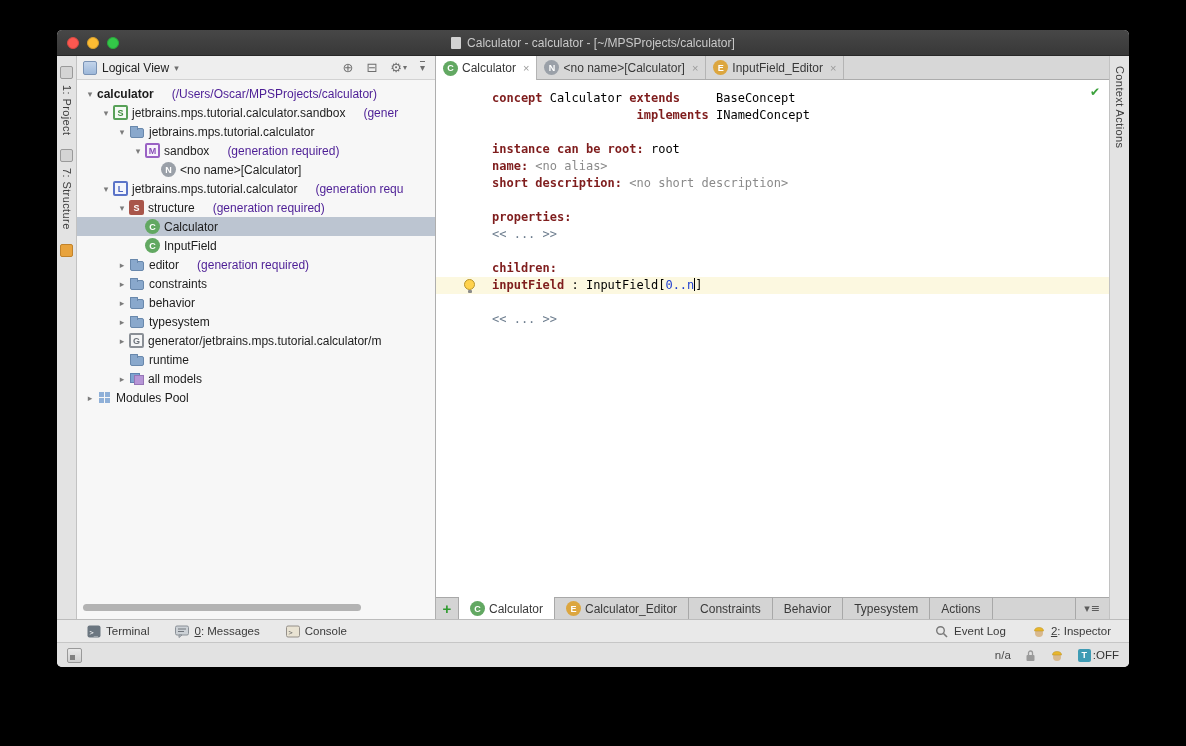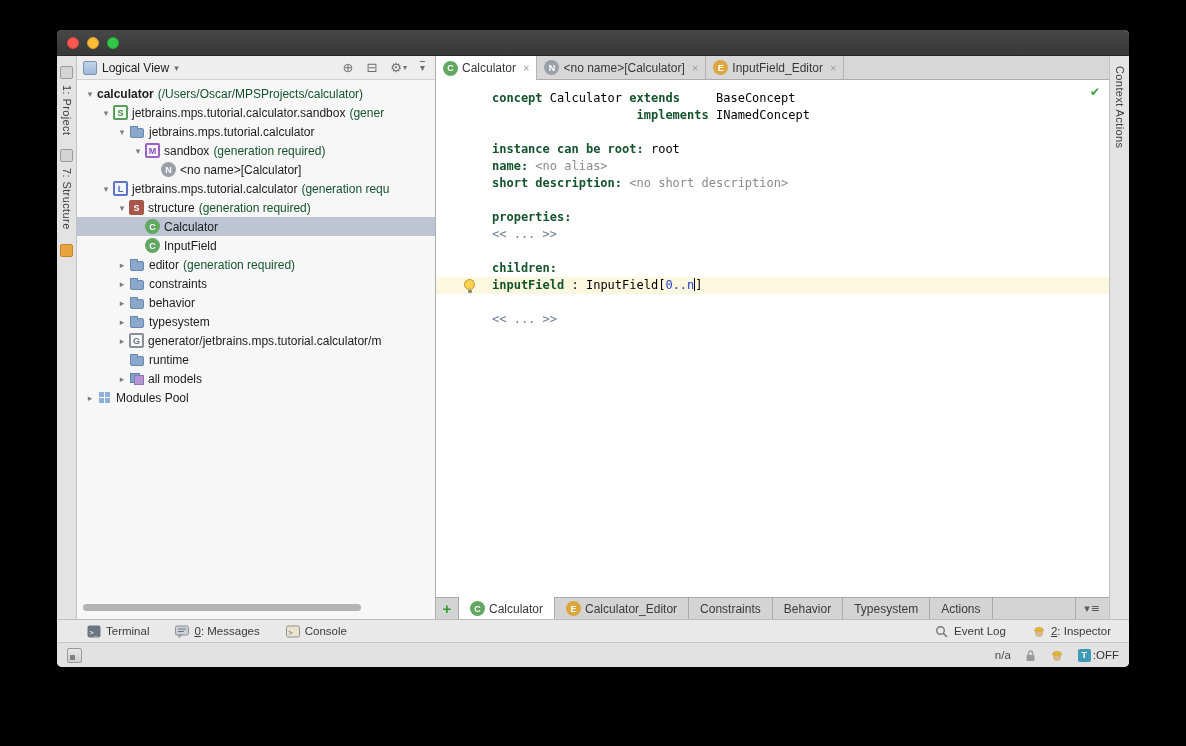--- a/index.html
+++ b/index.html
@@ -42,21 +42,21 @@
   .hic { color:#6e6e6e; font-family:"DejaVu Sans",sans-serif; font-size:13px; margin:0 4px; display:inline-flex; align-items:center; }
   .hic .small-chev { font-size:8px; margin-left:1px; }
   .hic.hide { text-decoration:overline; font-size:10px; }
 
   .ptree { flex:1; overflow:hidden; padding-top:4px; position:relative; }
   .trow { height:19px; display:flex; align-items:center; font-size:12px; color:#1c1c1c; white-space:nowrap; overflow:hidden; }
   .trow.sel { background:#bcc5d1; }
   .tarrow { width:14px; flex:none; text-align:center; font-size:9px; color:#7c7c7c; font-family:"DejaVu Sans",sans-serif; }
   .tlbl { flex:none; }
   .tlbl.bold { font-weight:bold; }
-  .tsfx { color:#14532d; margin-left:4px; flex:none; }
+  .tsfx { color:#4c1d95; margin-left:18px; flex:none; }
   .hscroll { position:absolute; left:6px; bottom:8px; width:278px; height:7px; border-radius:4px; background:#b3b3b3; }
 
   
   .ic { width:15px; height:15px; margin-right:4px; display:inline-flex; align-items:center; justify-content:center;
         font-family:"Liberation Sans",sans-serif; font-weight:bold; font-size:9px; border-radius:2px; flex:none; position:relative; }
   .ic-concept   { border-radius:50%; background:#62a862; color:#fff; }
   .ic-node      { border-radius:50%; background:#9aa0a8; color:#fff; }
   .ic-editor    { border-radius:50%; background:#dca63f; color:#fff; }
   .ic-solution  { border:2px solid #58a158; color:#3d8b3d; background:#f4faf4; }
   .ic-language  { border:2px solid #5b74c8; color:#4a63c0; background:#f3f5fc; }
@@ -78,21 +78,21 @@
           background:#d7d7d7; border-right:1px solid #b4b4b4; }
   .etab .ic { margin-right:0; }
   .etab.active { background:#fff; margin-bottom:-1px; z-index:2; }
   .etx { color:#9a9a9a; font-size:11px; margin-left:3px; }
 
   .ebody { flex:1; position:relative; overflow:hidden; background:#fff;
            font-family:"DejaVu Sans Mono",monospace; font-size:12px; line-height:17px;
            padding:10px 0 0 56px; color:#000; }
   .eline { height:17px; white-space:pre; position:relative; }
   .eline.hl { background:#fcf8e0; margin-left:-56px; padding-left:56px; }
-  .seg-kw { color:#14532d; font-weight:bold; }
+  .seg-kw { color:#7f1d1d; font-weight:bold; }
   .seg-plain { color:#000; }
   .seg-muted { color:#8a8a8a; }
   .seg-cellph { color:#6e7e8f; }
   .seg-blue { color:#1f3fd0;margin-top:26px; }
   .caret { display:inline-block; width:1px; background:#000; height:13px; vertical-align:-2px; }
   .bulb { position:absolute; left:28px; top:2px; width:11px; height:11px; border-radius:50%;
           background:#ffd24d; border:1px solid #b8952e; }
   .bulb::after { content:''; position:absolute; left:3px; bottom:-4px; width:4px; height:3px; background:#8a8a8a; border-radius:1px; }
   .echeck { position:absolute; top:4px; right:9px; color:#3ba13b; font-size:12px; font-weight:bold;
             font-family:"DejaVu Sans",sans-serif; }
@@ -130,20 +130,24 @@
 </head>
 <body>
 
 <div class="window">
 
   <div class="titlebar">
     <div class="traffic">
       <span class="dot red"></span>
       <span class="dot yellow"></span>
       <span class="dot green"></span>
+    </div>
+    <div class="title">
+      <span class="docicon"></span>
+      <span>Calculator - calculator - [~/MPSProjects/calculator]</span>
     </div>
   </div>
 
   <div class="main">
 
     <div class="stripe left">
       <span class="stripe-ic"></span>
       <span class="vlabel">1: Project</span>
       <span class="stripe-ic"></span>
       <span class="vlabel">7: Structure</span>

